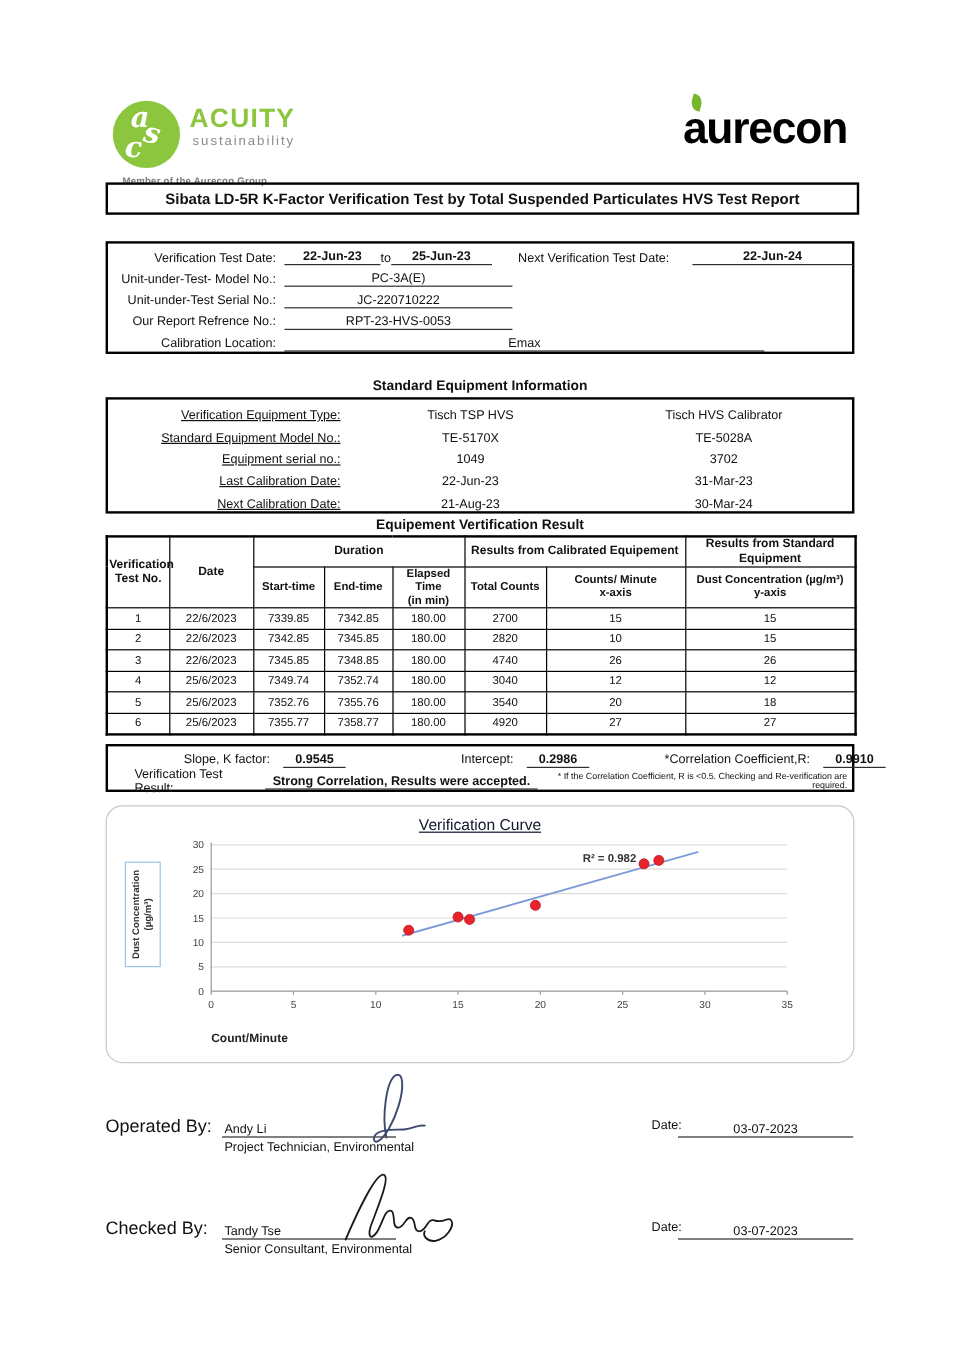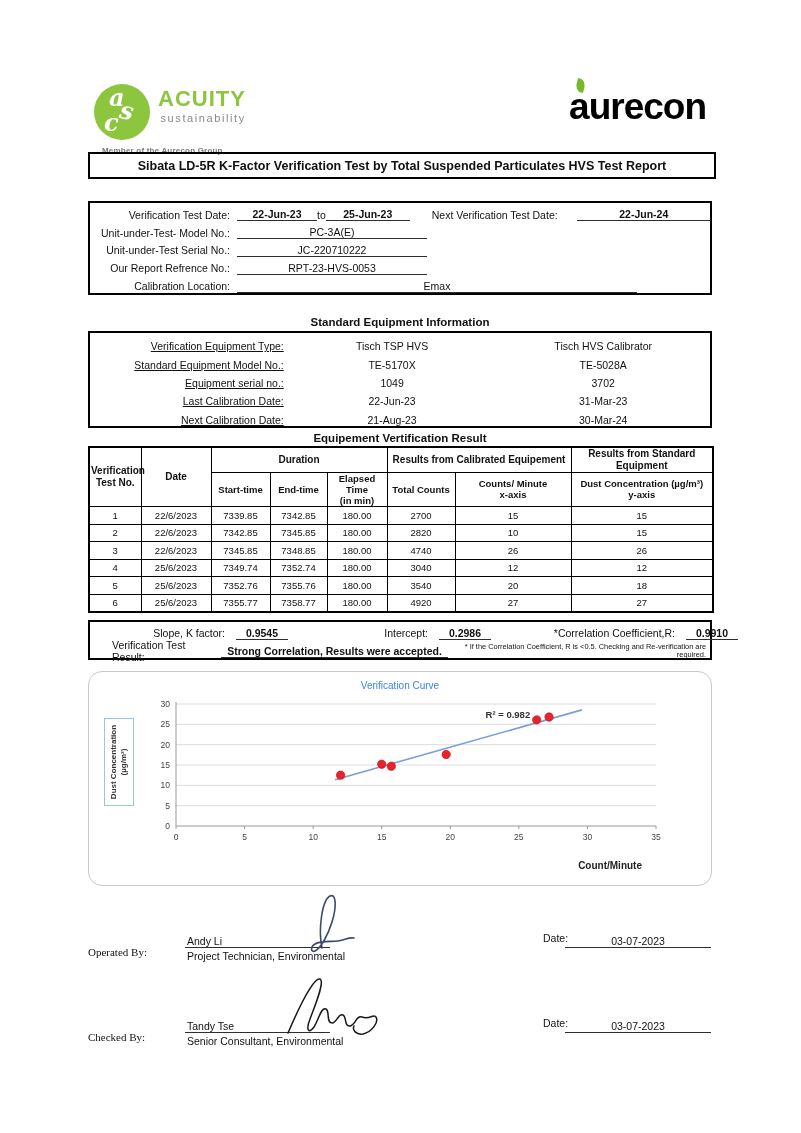--- a/index.html
+++ b/index.html
@@ -54,30 +54,30 @@
   .result-table td{height:16.5px;font-size:9.5px;}
 
   
   #box-reg{top:620px;height:40px;padding-top:2px;}
   #box-reg .frow{height:18px;}
   .foot-note{font-size:7.4px;text-align:right;flex:1 1 auto;padding-right:4px;line-height:1.1;}
 
   
   #chart-box{position:absolute;left:88px;top:671px;width:624px;height:215px;border:1.5px solid #c9c9c9;
              border-radius:14px;box-sizing:border-box;}
-  .chart-title{position:absolute;left:0;right:0;top:8px;text-align:center;font-size:10px;color:#3b82f6;}
+  .chart-title{position:absolute;left:0;right:0;top:8px;text-align:center;font-size:13px;color:#0f172a;text-decoration:underline;}
   .ylabel-box{position:absolute;left:15px;top:46px;width:28px;height:86px;border:1px solid #9dc3e6;}
   .ylabel-inner{position:absolute;left:50%;top:50%;transform:translate(-50%,-50%) rotate(-90deg);
                 width:82px;text-align:center;font-size:8px;font-weight:bold;color:#333;line-height:1.25;}
-  .xlabel{position:absolute;left:73px;top:188px;width:480px;text-align:right;font-size:10px;font-weight:bold;color:#222;}
+  .xlabel{position:absolute;left:87px;top:188px;width:480px;text-align:left;font-size:10px;font-weight:bold;color:#222;}
   #curve-svg{position:absolute;left:40px;top:26px;}
 
   
   .sig-block{position:absolute;left:88px;width:624px;height:74px;}
-  .sig-role{position:absolute;left:0;top:48px;font-size:11px;font-family:Liberation Serif, serif;}
+  .sig-role{position:absolute;left:0;top:32px;font-size:15px;}
   .sig-name-cell{position:absolute;left:97px;top:14px;width:145px;height:36px;border-bottom:1.5px solid #2e2e2e;
                  display:flex;align-items:flex-end;padding-left:2px;box-sizing:border-box;font-size:10.5px;}
   .sig-title{position:absolute;left:99px;top:52px;font-size:10.5px;}
   .sig-ink{position:absolute;}
   .date-lbl{position:absolute;left:455px;top:34px;font-size:10.5px;}
   .date-cell{position:absolute;left:477px;top:14px;width:146px;height:36px;border-bottom:1.5px solid #2e2e2e;
              display:flex;align-items:flex-end;justify-content:center;box-sizing:border-box;font-size:10.5px;}
 </style>
 </head>
 <body>

